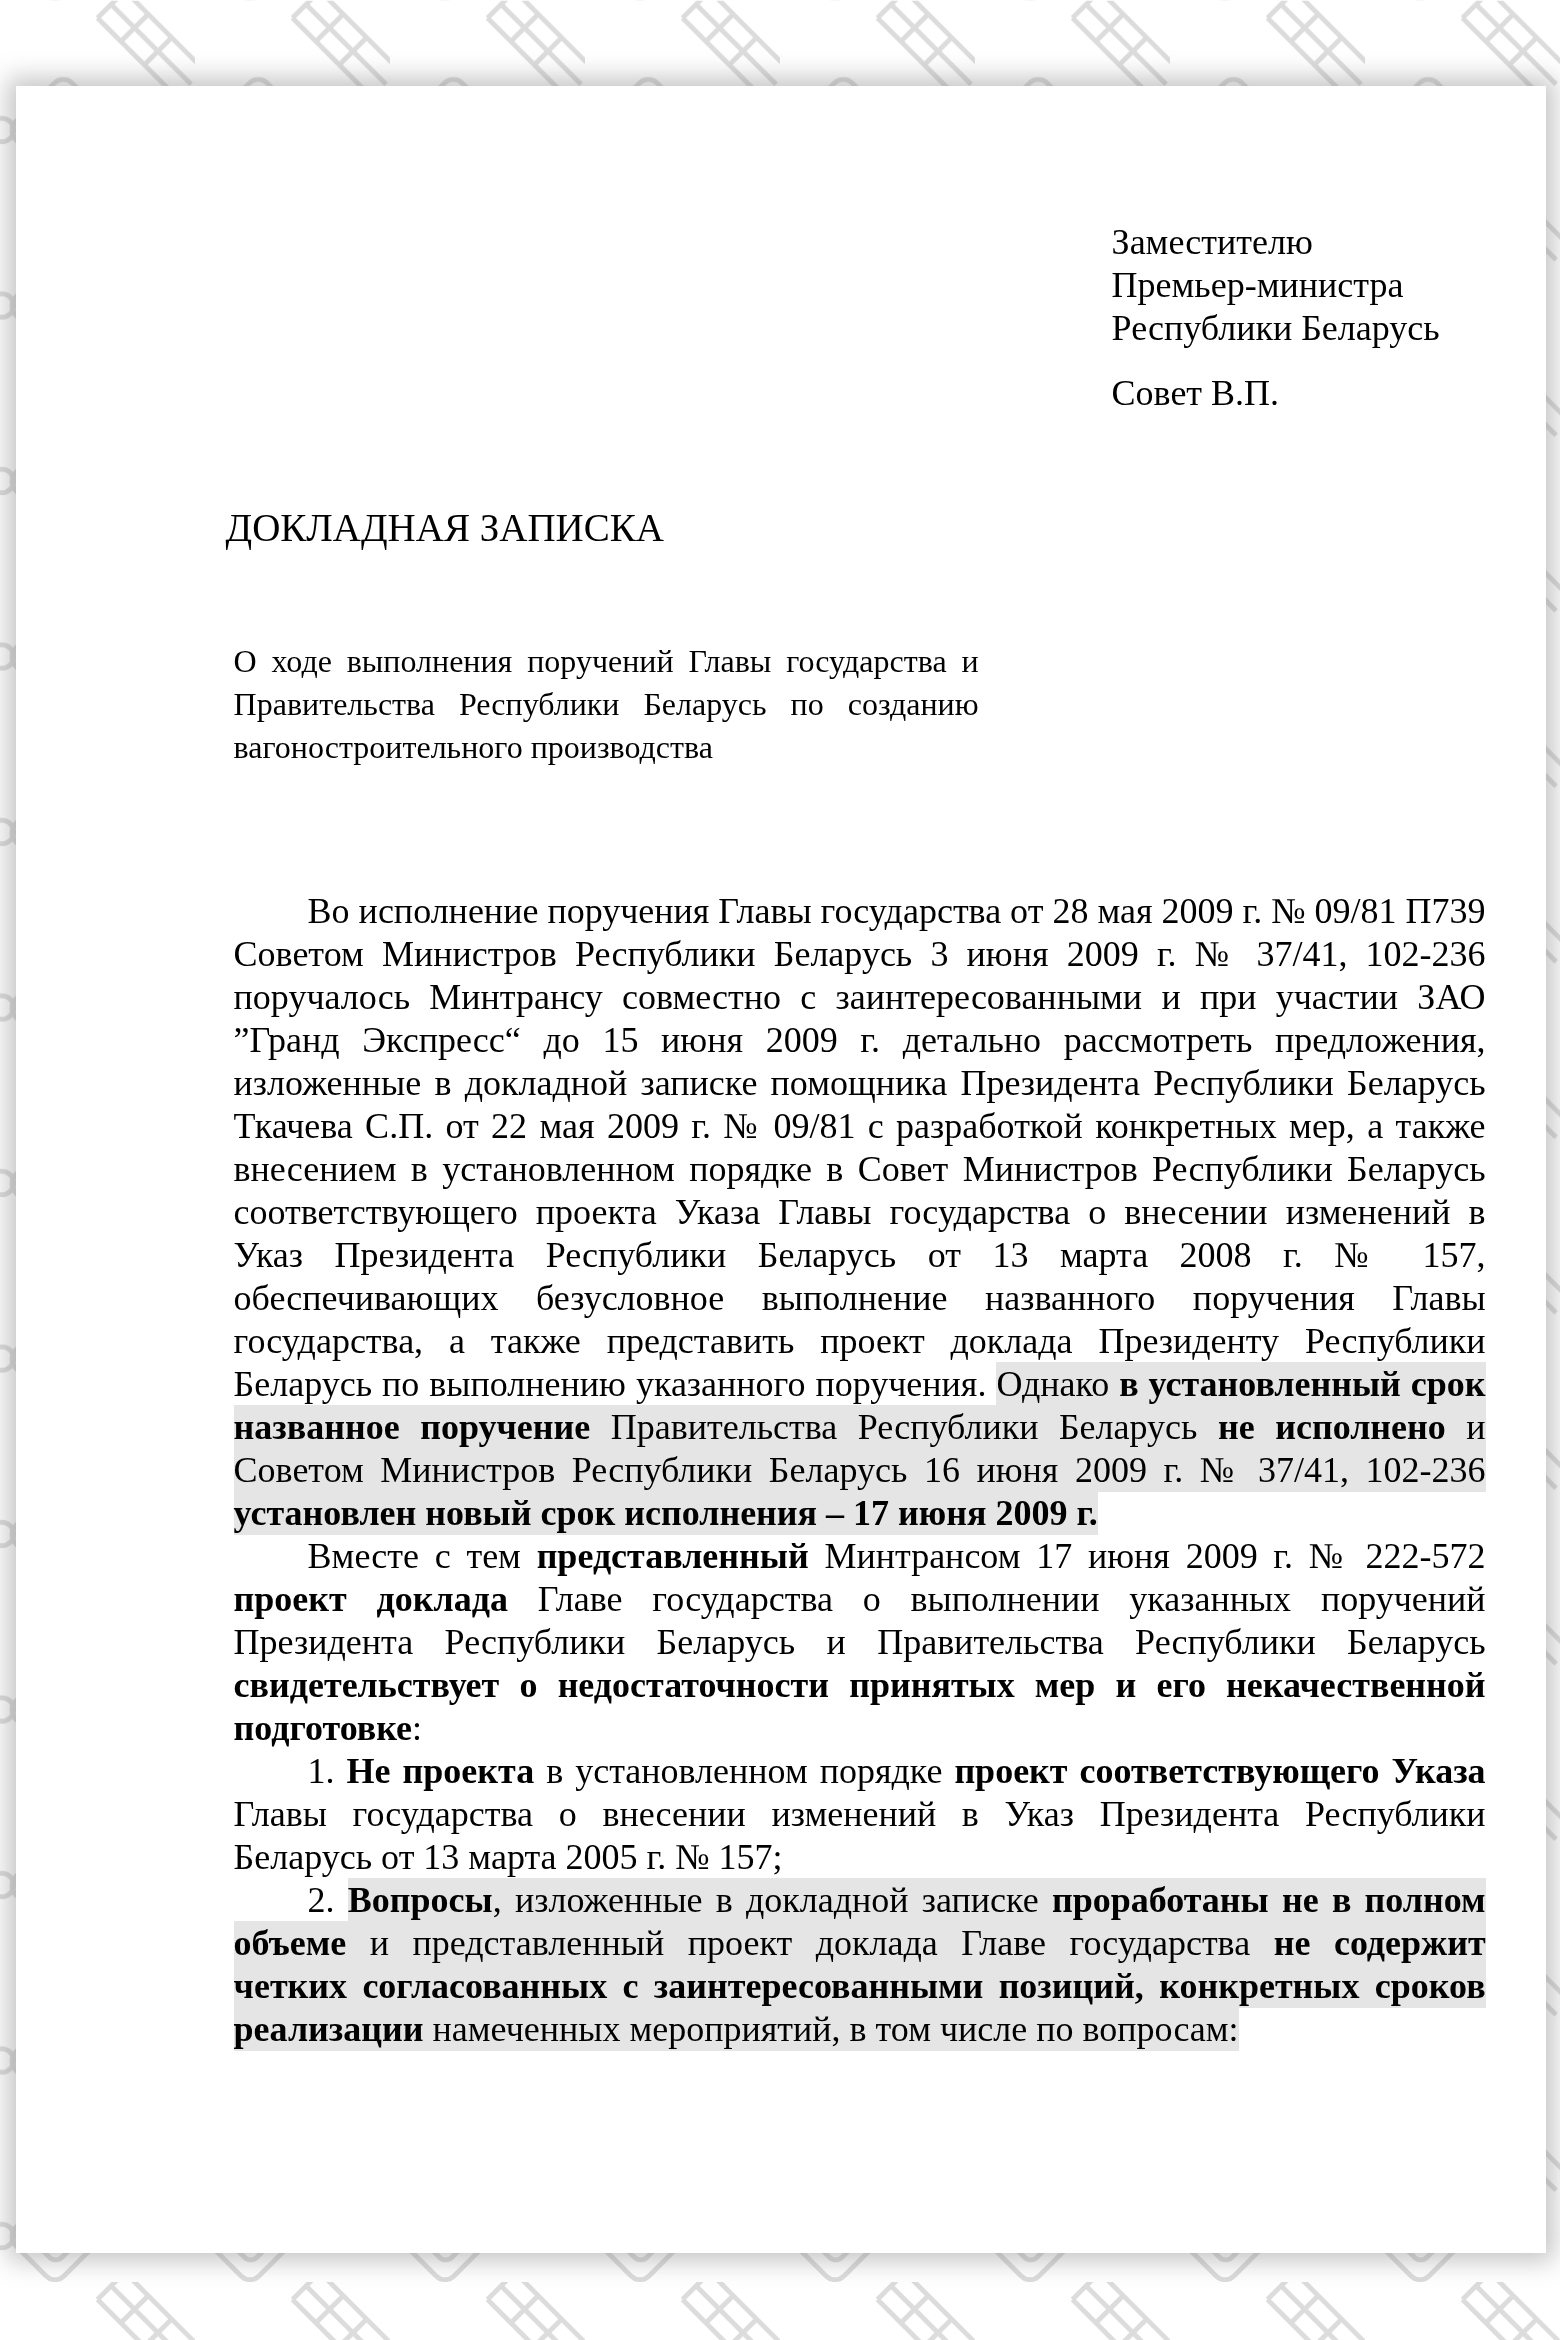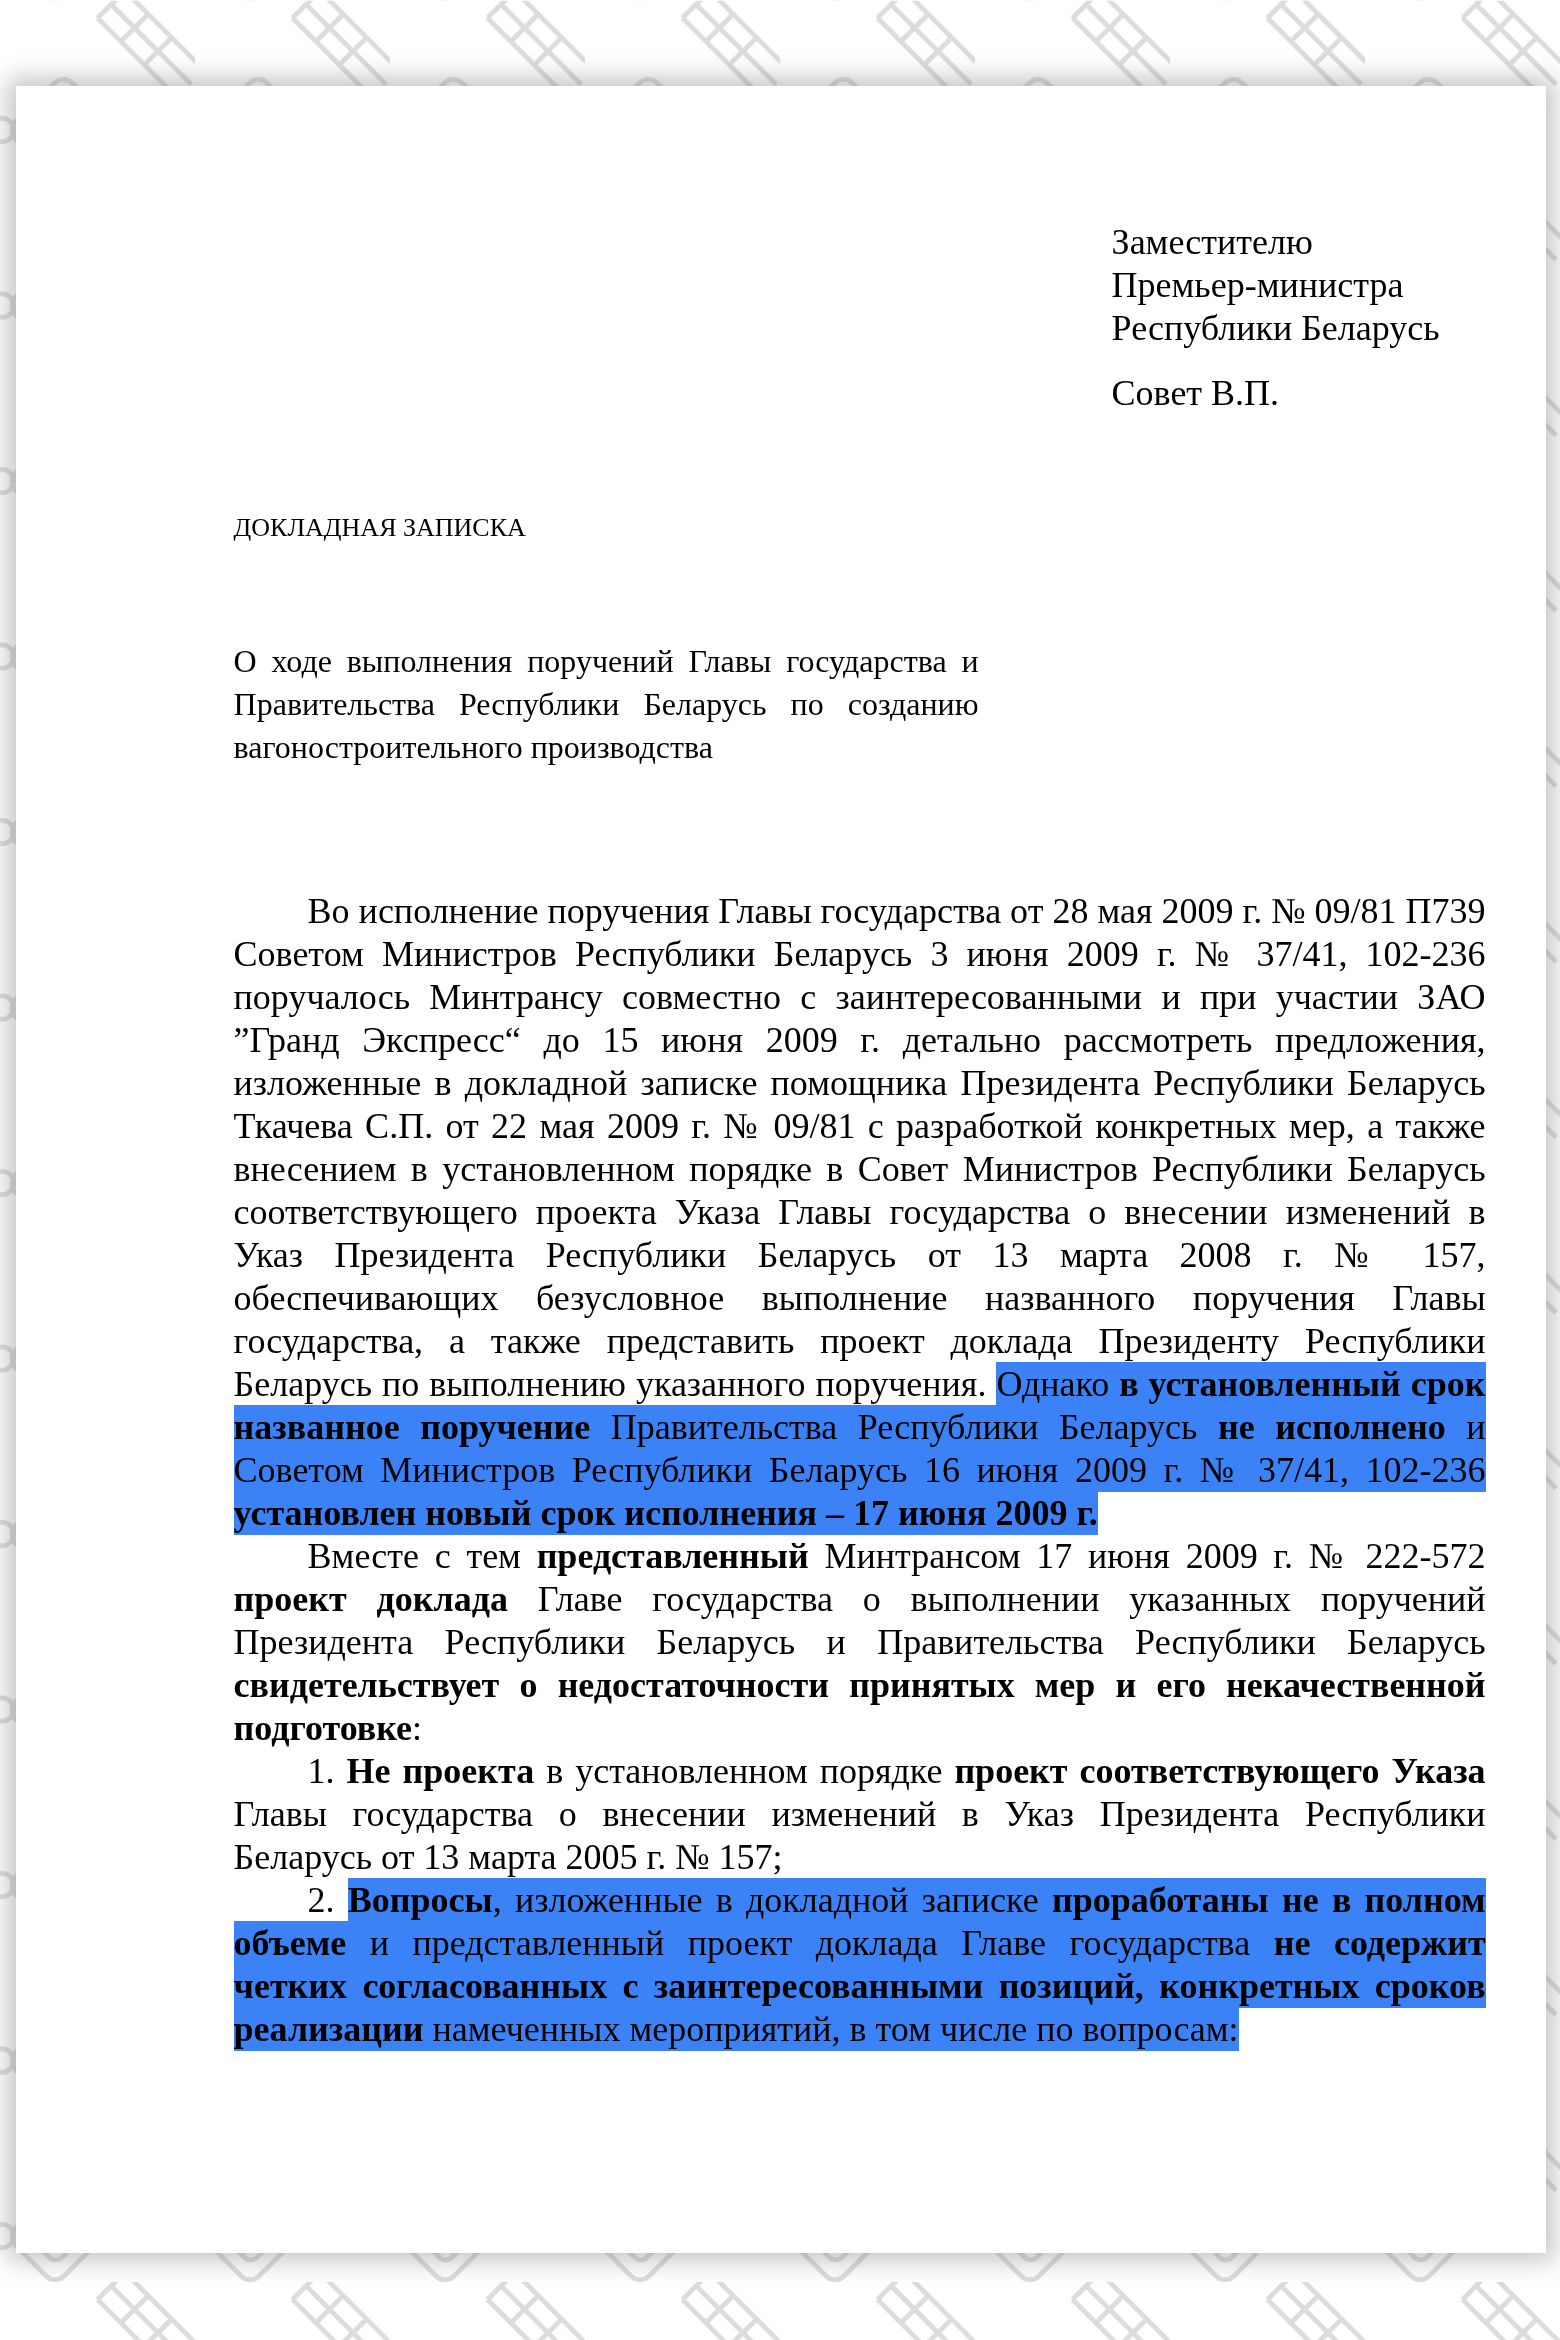--- a/index.html
+++ b/index.html
@@ -17,38 +17,38 @@
     width: 1530px; height: 2167px;
     background: #ffffff;
     box-shadow: 0 0 23.4px 7.8px rgba(125,125,125,0.45);
   }
   .addressee {
     position: absolute; left: 1096px; top: 135px; width: 419px;
     font-size: 36px; line-height: 43px;
   }
   .addressee-name { margin-top: 21.5px; }
   .doc-title {
-    position: absolute; left: 218px; top: 419px;
-    font-size: 26px; line-height: 45px; white-space: nowrap;
+    position: absolute; left: 210px; top: 419px;
+    font-size: 39px; line-height: 45px; white-space: nowrap;
   }
   .doc-number {
     position: absolute; left: 218px; top: 477px;
     font-size: 39px; line-height: 45px; white-space: nowrap;
   }
   .subject {
     position: absolute; left: 218px; top: 554px; width: 745px;
     font-size: 32px; line-height: 43px; text-align: justify;
   }
   .body-text {
     position: absolute; left: 218px; top: 804px; width: 1252px;
     font-size: 36px; line-height: 43px; text-align: justify;
   }
   .body-text p { margin: 0; text-indent: 74px; }
   .b { font-weight: bold; }
-  .hl { background: #3b82f6; padding: 2px 0; }
+  .hl { background: #e5e5e5; padding: 2px 0; }
 </style>
 </head>
 <body>
 
 <div class="stage">
 
   <svg class="bg-svg" width="1560" height="2341" xmlns="http://www.w3.org/2000/svg" aria-hidden="true" viewBox="0 0 1600 2400">
     <defs>
       <pattern id="orn" width="200" height="180" patternUnits="userSpaceOnUse">
         <g stroke="#dcdcdc" stroke-width="5" fill="none">

